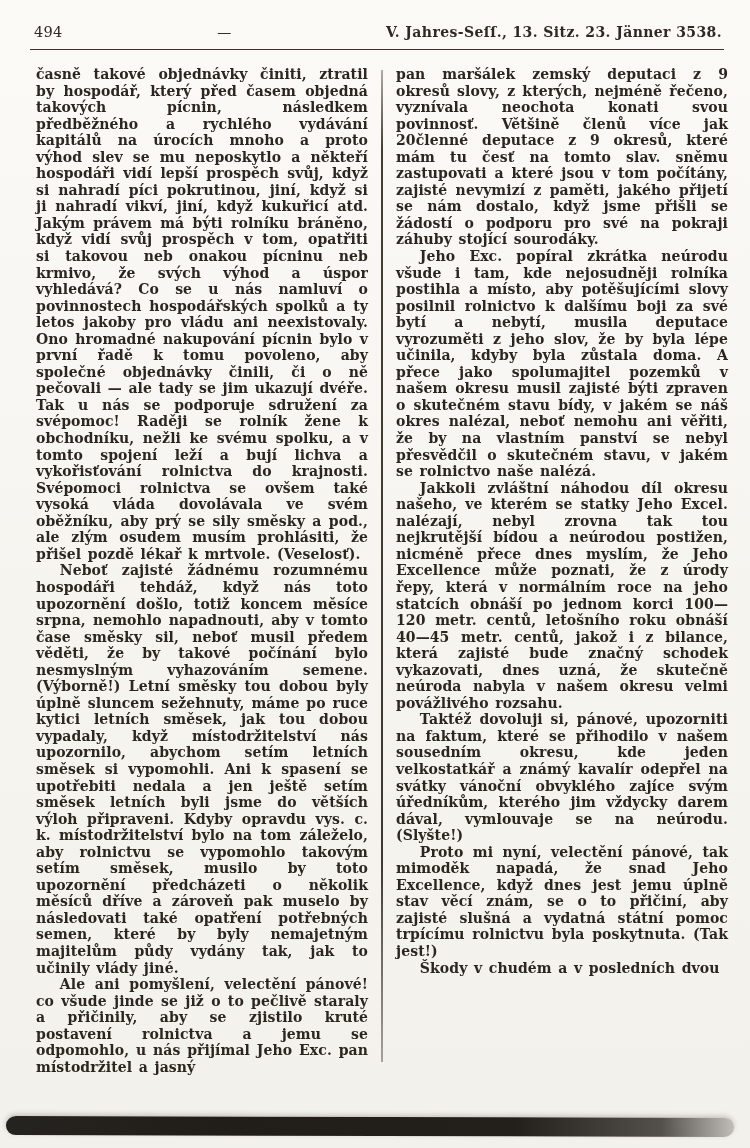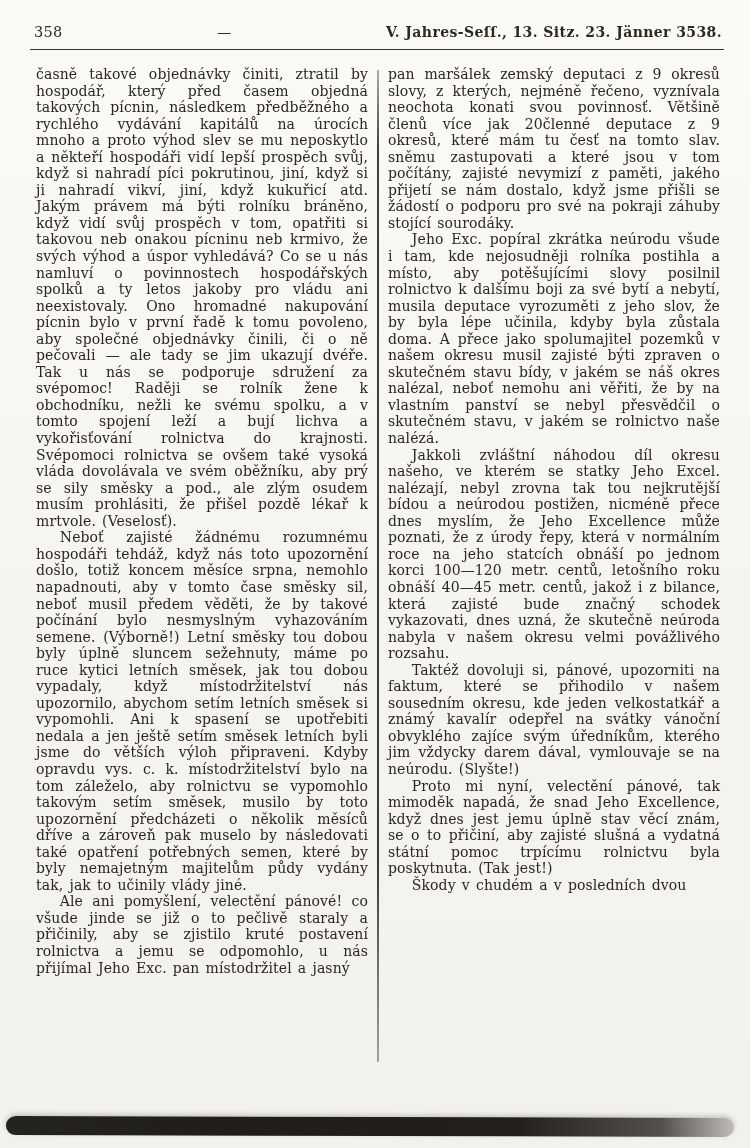--- a/index.html
+++ b/index.html
@@ -25,22 +25,22 @@
   .header .pageno{font-size:14.5px;}
   .header .german{
     font-weight:bold;letter-spacing:.4px;
   }
   .header-rule{
     position:absolute;top:49px;left:30px;right:26px;
     border-top:1.6px solid #3a342b;
   }
   
   .columns{
-    position:absolute;top:66px;left:36px;right:30px;height:1026px;
-    display:flex;justify-content:space-between;
+    position:absolute;top:66px;left:36px;right:22px;height:1026px;
+    display:flex;justify-content:space-between;font-weight:bold;
   }
   .col{
     width:332px;
     text-align:justify;
     font-size:14px;line-height:16.55px;
     letter-spacing:.1px;word-spacing:1.6px;
     color:#2b2620;
   }
   .divider{
     width:1.5px;height:992px;
@@ -62,21 +62,21 @@
       rgba(40,36,30,.25) 100%);
     box-shadow:0 -2px 5px rgba(60,55,45,.25);
   }
 </style>
 </head>
 <body>
 
 <div class="page">
 
   <div class="header">
-    <span class="pageno">358</span>
+    <span class="pageno">494</span>
     <span class="sep">—</span>
     <span class="german">V. Jahres-Seſſ., 13. Sitz. 23. Jänner 3538.</span>
   </div>
 
   <div class="header-rule"></div>
 
   <div class="columns">
     <div class="col">
 
         <p class="no-indent">časně takové objednávky činiti, ztratil by hospodář, který před časem objedná takových pícnin, následkem předběžného a rychlého vydávání kapitálů na úrocích mnoho a proto výhod slev se mu neposkytlo a někteří hospodáři vidí lepší prospěch svůj, když si nahradí píci pokrutinou, jiní, když si ji nahradí vikví, jiní, když kukuřicí atd. Jakým právem má býti rolníku bráněno, když vidí svůj prospěch v tom, opatřiti si takovou neb onakou pícninu neb krmivo, že svých výhod a úspor vyhledává? Co se u nás namluví o povinnostech hospodářských spolků a ty letos jakoby pro vládu ani neexistovaly. Ono hromadné nakupování pícnin bylo v první řadě k tomu povoleno, aby společné objednávky činili, či o ně pečovali — ale tady se jim ukazují dvéře. Tak u nás se podporuje sdružení za svépomoc! Raději se rolník žene k obchodníku, nežli ke svému spolku, a v tomto spojení leží a bují lichva a vykořisťování rolnictva do krajnosti. Svépomoci rolnictva se ovšem také vysoká vláda dovolávala ve svém oběžníku, aby prý se sily směsky a pod., ale zlým osudem musím prohlásiti, že přišel pozdě lékař k mrtvole. (Veselosť).</p>

